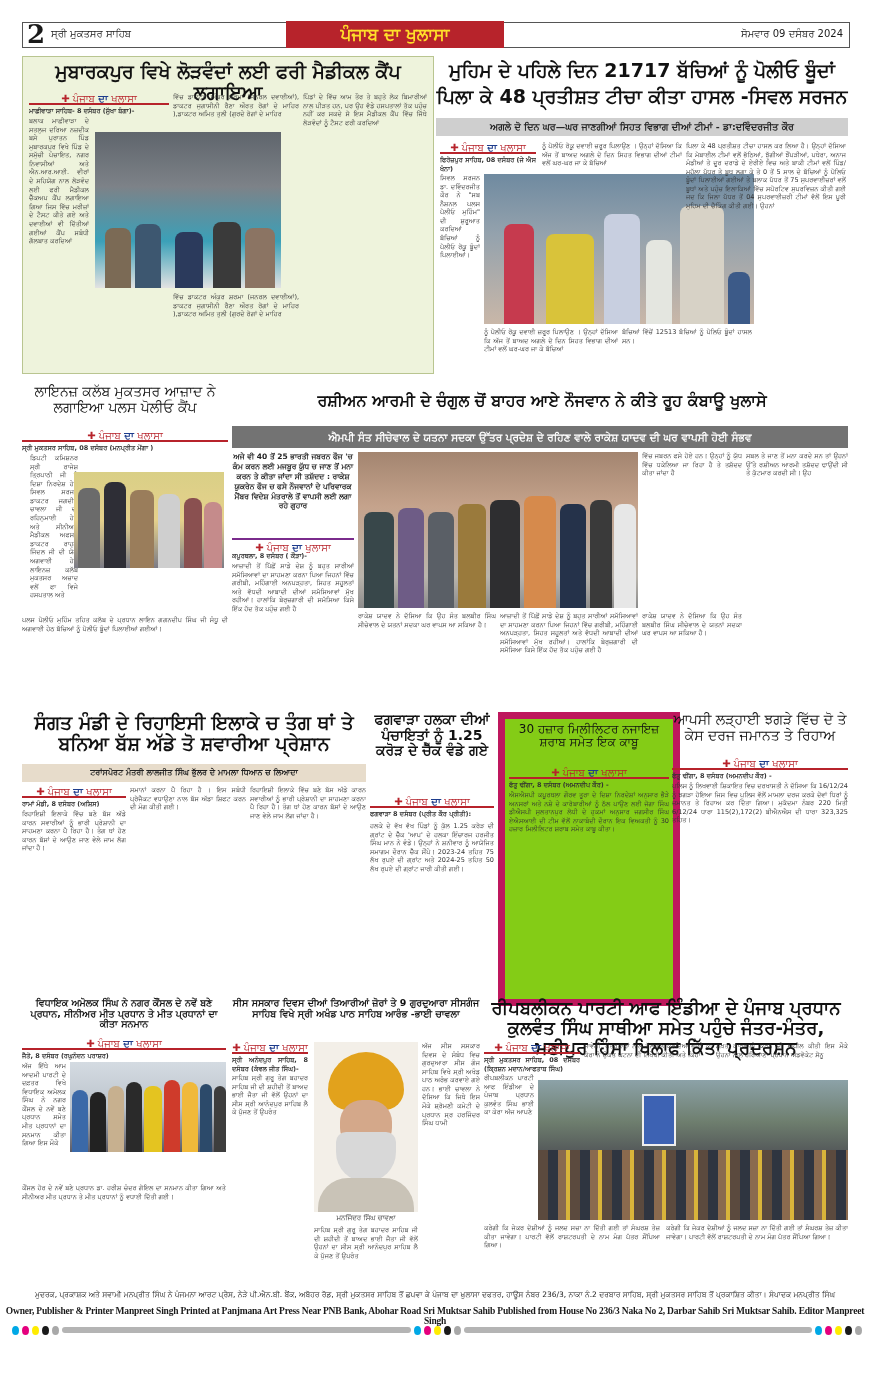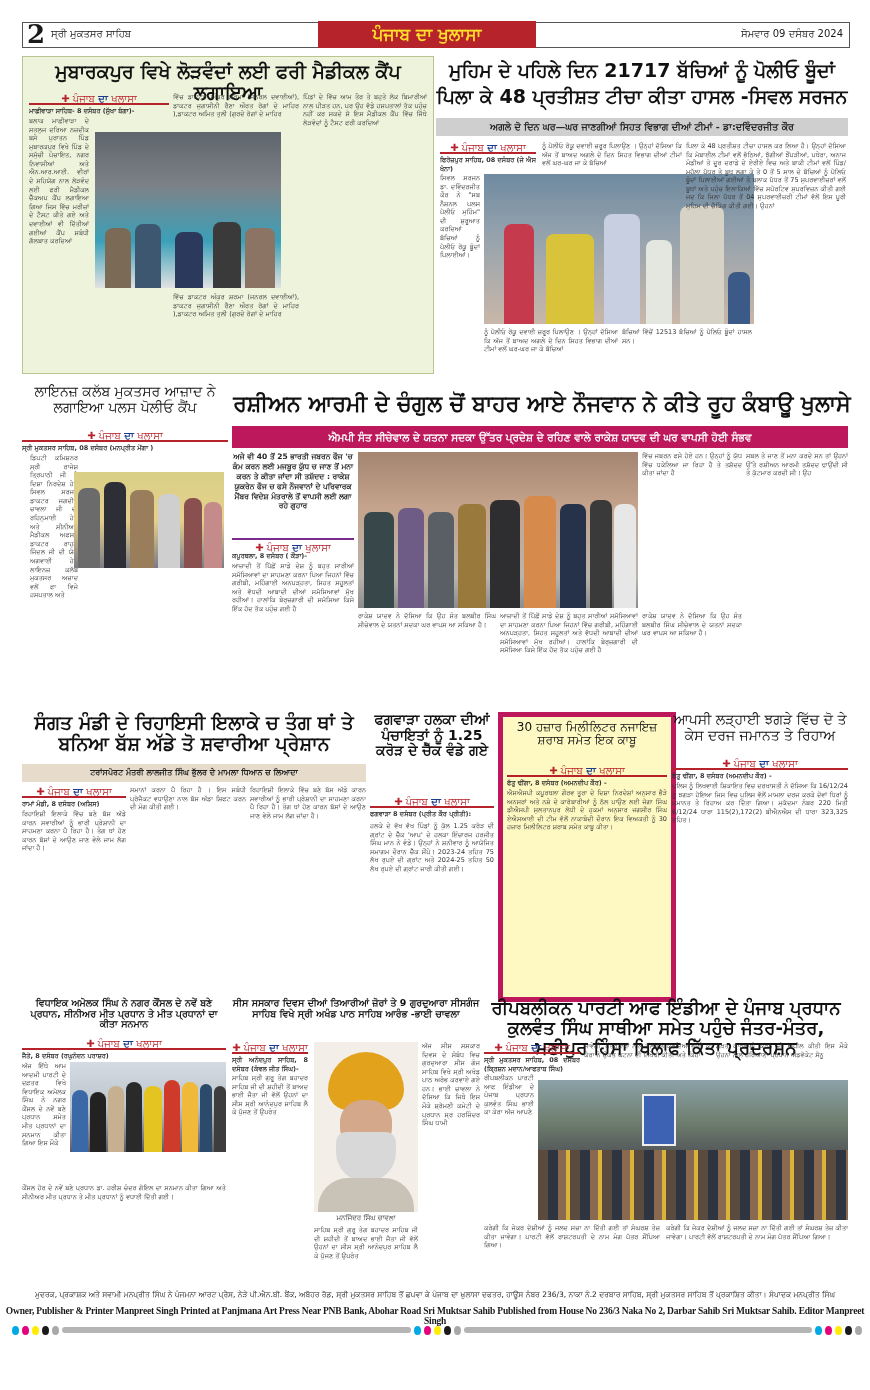--- a/index.html
+++ b/index.html
@@ -5,43 +5,43 @@
   html, body { margin: 0; padding: 0; background: #ffffff; }
   body { width: 870px; height: 1390px; position: relative; overflow: hidden; font-family: "DejaVu Sans", sans-serif; color: #1a1a1a; }
   .abs { position: absolute; }
   .masthead { left: 22px; top: 22px; width: 826px; height: 24px; border: 1px solid #555; background: #fff; }
   .pg-num { left: 4px; top: -4px; font-family: "DejaVu Serif", serif; font-size: 26px; font-weight: bold; }
   .city { left: 28px; top: 5px; font-size: 10px; }
   .brand { left: 263px; top: -2px; width: 218px; height: 27px; background: #b7232b; color: #ffde2a; font-weight: bold; font-size: 17px; text-align: center; line-height: 27px; }
   .dateline { right: 6px; top: 5px; font-size: 10px; }
   .headline { font-weight: bold; color: #111; line-height: 1.12; }
   .greenbox { background: #eef3dc; border: 1px solid #b9c590; }
-  .greybox { background: #fef9c3; border: 5px solid #be185d; }
+  .greybox { background: #84cc16; border: 7px solid #be185d; }
   .byline { font-size: 10px; color: #b7232b; text-align: center; }
   .byline b { color: #1e3c8c; }
   .rule { height: 2px; background: #b7232b; }
   .txt { font-size: 6.5px; line-height: 1.32; color: #333; text-align: justify; overflow: hidden; }
   .photo { background: linear-gradient(135deg, #8a8f97 0%, #5d6470 35%, #9aa2a6 60%, #6e655c 100%); overflow: hidden; }
   .subbar-grey { background: #cfcfcf; color: #222; font-weight: bold; text-align: center; }
-  .subbar-brown { background: #be185d; color: #fff; font-weight: bold; text-align: center; }
+  .subbar-brown { background: #737373; color: #fff; font-weight: bold; text-align: center; }
   .subbar-tan { background: #e7dccb; color: #222; font-weight: bold; text-align: center; }
   .people { position: absolute; bottom: 0; border-radius: 8px 8px 0 0; }
   .footer-pa { left: 0; top: 1290px; width: 870px; text-align: center; font-size: 7.5px; }
   .footer-en { left: 0; top: 1306px; width: 870px; text-align: center; font-size: 9.5px; font-family: "Liberation Serif", serif; font-weight: bold; letter-spacing: -0.2px; }
   .regbar { left: 12px; top: 1324px; width: 850px; height: 12px; display: flex; align-items: center; gap: 3px; }
   .dot { width: 7px; height: 9px; border-radius: 50%; display: inline-block; }
   .regline { flex: 1; height: 6px; background: #b4b4b4; border-radius: 3px; }
 </style>
 </head>
 <body>
 
 <div class="abs masthead">
   <span class="abs pg-num">2</span>
   <span class="abs city">ਸ੍ਰੀ ਮੁਕਤਸਰ ਸਾਹਿਬ</span>
-  <div class="abs brand" style="background: rgb(183, 35, 43); color: rgb(255, 222, 42); margin-left: 32px;">ਪੰਜਾਬ ਦਾ ਖੁਲਾਸਾ</div>
+  <div class="abs brand" style="background: rgb(183, 35, 43); color: rgb(255, 222, 42);">ਪੰਜਾਬ ਦਾ ਖੁਲਾਸਾ</div>
   <span class="abs dateline">ਸੋਮਵਾਰ 09 ਦਸੰਬਰ 2024</span>
 </div>
 
 <div class="abs greenbox" style="left:22px; top:56px; width:410px; height:316px;">
   <div class="abs headline" style="left:4px; top:4px; width:402px; font-size:19px; text-align:center;">ਮੁਬਾਰਕਪੁਰ ਵਿਖੇ ਲੋੜਵੰਦਾਂ ਲਈ ਫਰੀ ਮੈਡੀਕਲ ਕੈਂਪ ਲਗਾਇਆ</div>
   <div class="abs byline" style="left:6px; top:36px; width:140px;"><span>✚ ਪੰਜਾਬ</span><b> ਦਾ </b><span>ਖੁਲਾਸਾ</span></div>
   <div class="abs rule" style="left:6px; top:46px; width:140px;"></div>
   <div class="abs txt" style="left:6px; top:50px; width:140px; font-weight:bold;">ਮਾਛੀਵਾੜਾ ਸਾਹਿਬ- 8 ਦਸੰਬਰ (ਸੁੱਖਾ ਬੰਗਾ)-</div>
   <div class="abs txt" style="left:6px; top:60px; width:60px; height:250px;">ਬਲਾਕ ਮਾਛੀਵਾੜਾ ਦੇ ਸਤਲੁਜ ਦਰਿਆ ਨਜ਼ਦੀਕ ਬਸੇ ਪੁਰਾਤਨ ਪਿੰਡ ਮੁਬਾਰਕਪੁਰ ਵਿਖੇ ਪਿੰਡ ਦੇ ਸਮੁੱਚੀ ਪੰਚਾਇਤ, ਨਗਰ ਨਿਵਾਸੀਆਂ ਅਤੇ ਐਨ.ਆਰ.ਆਈ. ਵੀਰਾਂ ਦੇ ਸਹਿਯੋਗ ਨਾਲ ਲੋੜਵੰਦ ਲਈ ਫਰੀ ਮੈਡੀਕਲ ਚੈੱਕਅਪ ਕੈਂਪ ਲਗਾਇਆ ਗਿਆ ਜਿਸ ਵਿੱਚ ਮਰੀਜ਼ਾਂ ਦੇ ਟੈਸਟ ਕੀਤੇ ਗਏ ਅਤੇ ਦਵਾਈਆਂ ਵੀ ਦਿੱਤੀਆਂ ਗਈਆਂ ਕੈਂਪ ਸਬੰਧੀ ਗੱਲਬਾਤ ਕਰਦਿਆਂ</div>
   <div class="abs photo" style="left:72px; top:75px; width:186px; height:156px; background:linear-gradient(180deg,#5f656c 0%,#7d8288 35%,#3ba0b8 70%,#e2e2e2 100%);">
@@ -85,23 +85,24 @@
   <div class="abs txt" style="left:0; top:60px; width:206px; font-weight:bold;">ਸ੍ਰੀ ਮੁਕਤਸਰ ਸਾਹਿਬ, 08 ਦਸੰਬਰ (ਮਨਪ੍ਰੀਤ ਮੋਂਗਾ )</div>
   <div class="abs txt" style="left:8px; top:70px; width:48px; height:160px;">ਡਿਪਟੀ ਕਮਿਸ਼ਨਰ ਸ੍ਰੀ ਰਾਜੇਸ਼ ਤ੍ਰਿਪਾਠੀ ਜੀ ਦੇ ਦਿਸ਼ਾ ਨਿਰਦੇਸ਼ ਹੇਠ ਸਿਵਲ ਸਰਜਨ ਡਾਕਟਰ ਜਗਦੀਪ ਚਾਵਲਾ ਜੀ ਦੀ ਰਹਿਨੁਮਾਈ ਹੇਠ ਅਤੇ ਸੀਨੀਅਰ ਮੈਡੀਕਲ ਅਫਸਰ ਡਾਕਟਰ ਰਾਹੁਲ ਜਿੰਦਲ ਜੀ ਦੀ ਯੋਗ ਅਗਵਾਈ ਹੇਠ ਲਾਇਨਜ਼ ਕਲੱਬ ਮੁਕਤਸਰ ਅਜ਼ਾਦ ਵਲੋਂ ਫਾ ਵਿਜੇ ਹਸਪਤਾਲ ਅਤੇ</div>
   <div class="abs photo" style="left:52px; top:88px; width:150px; height:96px; background:linear-gradient(180deg,#d9cf86 0%,#e6d18c 50%,#7b7b86 100%);">
     <div class="people" style="left:4px; width:22px; height:80px; background:#6b6b6b;"></div>
     <div class="people" style="left:30px; width:22px; height:86px; background:#2e2e36;"></div>
     <div class="people" style="left:56px; width:24px; height:78px; background:#9a7d5b;"></div>
     <div class="people" style="left:84px; width:22px; height:74px; background:#cfcfcf;"></div>
     <div class="people" style="left:110px; width:18px; height:70px; background:#8a5050;"></div>
     <div class="people" style="left:130px; width:18px; height:66px; background:#c58b8b;"></div>
   </div>
-</div>
-
-<div class="abs headline" style="left:232px; top:392px; width:620px; font-size:22px; text-align:center;">ਰਸ਼ੀਅਨ ਆਰਮੀ ਦੇ ਚੰਗੁਲ ਚੋਂ ਬਾਹਰ ਆਏ ਨੌਜਵਾਨ ਨੇ ਕੀਤੇ ਰੂਹ ਕੰਬਾਊ ਖੁਲਾਸੇ</div>
+  <div class="abs txt" style="left:0; top:232px; width:206px; height:86px;">ਪਲਸ ਪੋਲੀਓ ਮੁਹਿੰਮ ਤਹਿਤ ਕਲੱਬ ਦੇ ਪ੍ਰਧਾਨ ਲਾਇਨ ਗਗਨਦੀਪ ਸਿੰਘ ਜੀ ਸੰਧੂ ਦੀ ਅਗਵਾਈ ਹੇਠ ਬੱਚਿਆਂ ਨੂੰ ਪੋਲੀਓ ਬੂੰਦਾਂ ਪਿਲਾਈਆਂ ਗਈਆਂ।</div>
+</div>
+
+<div class="abs headline" style="left:232px; top:392px; width:620px; font-size:16px; text-align:center;">ਰਸ਼ੀਅਨ ਆਰਮੀ ਦੇ ਚੰਗੁਲ ਚੋਂ ਬਾਹਰ ਆਏ ਨੌਜਵਾਨ ਨੇ ਕੀਤੇ ਰੂਹ ਕੰਬਾਊ ਖੁਲਾਸੇ</div>
 <div class="abs" style="left:232px; top:426px; width:616px; height:280px;">
   <div class="abs subbar-brown" style="left:0; top:0; width:616px; height:22px; line-height:22px; font-size:10.5px;">ਐਮਪੀ ਸੰਤ ਸੀਚੇਵਾਲ ਦੇ ਯਤਨਾ ਸਦਕਾ ਉੱਤਰ ਪ੍ਰਦੇਸ਼ ਦੇ ਰਹਿਣ ਵਾਲੇ ਰਾਕੇਸ਼ ਯਾਦਵ ਦੀ ਘਰ ਵਾਪਸੀ ਹੋਈ ਸੰਭਵ</div>
   <div class="abs txt" style="left:0; top:26px; width:122px; height:86px; font-size:7.5px; font-weight:bold; color:#222; text-align:center;">ਅਜੇ ਵੀ 40 ਤੋਂ 25 ਭਾਰਤੀ ਜਬਰਨ ਫੌਜ 'ਚ ਕੰਮ ਕਰਨ ਲਈ ਮਜਬੂਰ ਯੁੱਧ ਚ ਜਾਣ ਤੋਂ ਮਨਾ ਕਰਨ ਤੇ ਕੀਤਾ ਜਾਂਦਾ ਸੀ ਤਸ਼ੱਦਦ : ਰਾਕੇਸ਼ ਯੁਕਰੇਨ ਫੌਜ ਚ ਫਸੇ ਨੌਜਵਾਨਾਂ ਦੇ ਪਰਿਵਾਰਕ ਮੈਂਬਰ ਵਿਦੇਸ਼ ਮੰਤਰਾਲੇ ਤੋਂ ਵਾਪਸੀ ਲਈ ਲਗਾ ਰਹੇ ਗੁਹਾਰ</div>
   <div class="abs photo" style="left:126px; top:26px; width:280px; height:156px; background:linear-gradient(180deg,#a38570 0%,#c5a38c 35%,#b9b4ac 80%,#8c8c8c 100%);">
     <div class="people" style="left:6px; width:30px; height:96px; background:#38474a;"></div>
     <div class="people" style="left:40px; width:26px; height:100px; background:#6e5c86;"></div>
     <div class="people" style="left:70px; width:26px; height:96px; background:#5a5f66;"></div>
     <div class="people" style="left:100px; width:28px; height:104px; background:#9a7a3c;"></div>
     <div class="people" style="left:132px; width:30px; height:108px; background:#2e2e30;"></div>
     <div class="people" style="left:166px; width:32px; height:112px; background:#d68a4c;"></div>

